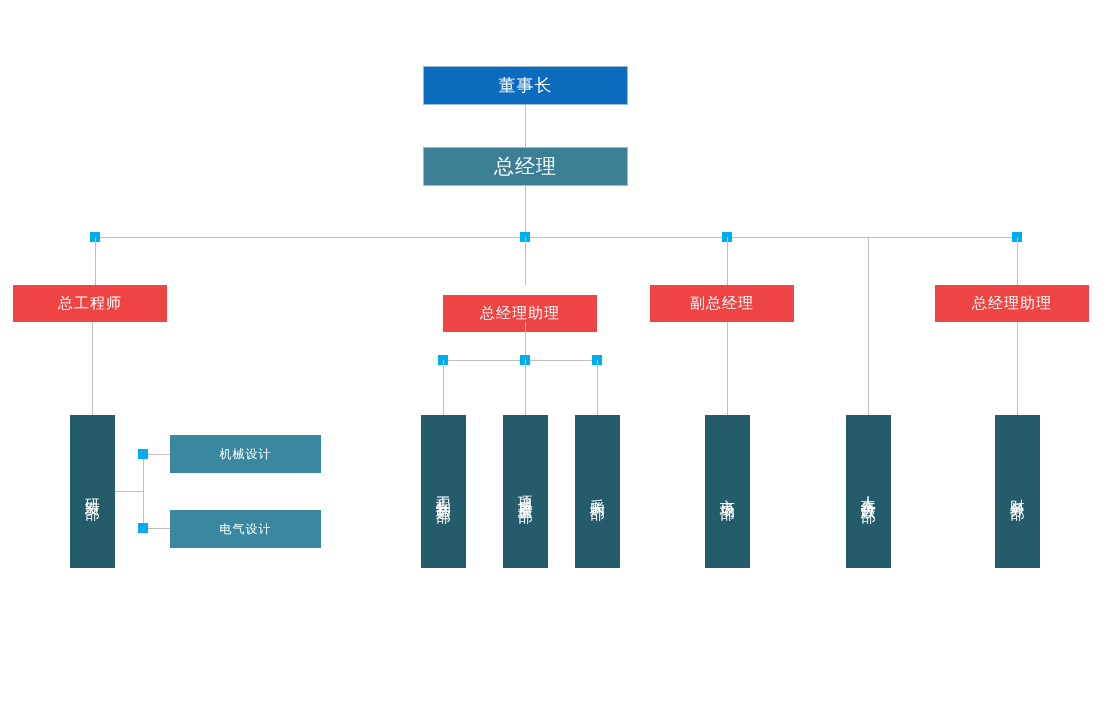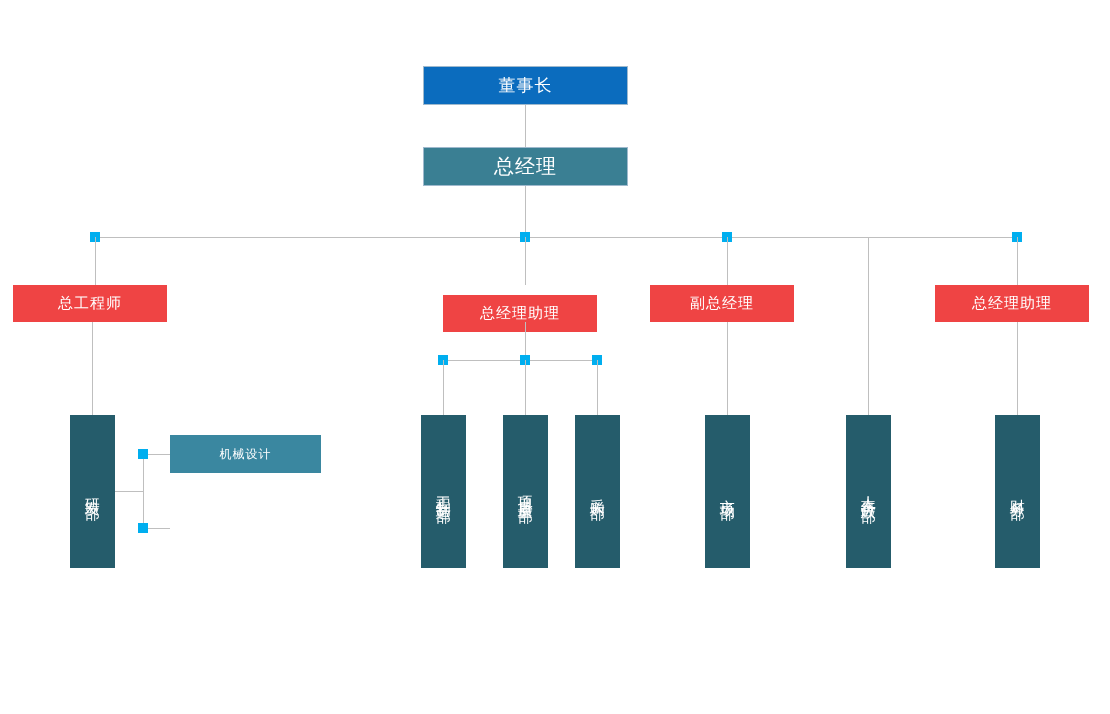--- a/index.html
+++ b/index.html
@@ -117,20 +117,21 @@
   <div class="line line-h" style="left:115px; top:491px; width:28px;"></div>
   <div class="line line-v" style="left:143px; top:455px; height:72px;"></div>
   <div class="line line-h" style="left:143px; top:454px; width:27px;"></div>
   <div class="line line-h" style="left:143px; top:528px; width:27px;"></div>
 
   <div class="marker" style="left:138px; top:449px;"></div>
   <div class="marker" style="left:138px; top:523px;"></div>
 
   <div class="box box-mid" style="left:170px; top:435px; width:151px; height:38px;">机械设计</div>
 
+  <div class="box box-mid" style="left:170px; top:510px; width:151px; height:38px;">电气设计</div>
 
   <div class="line line-v" style="left:525px; top:322px; height:38px;"></div>
   <div class="line line-h" style="left:443px; top:360px; width:154px;"></div>
 
   <div class="marker" style="left:438px; top:355px;"></div>
   <div class="marker" style="left:520px; top:355px;"></div>
   <div class="marker" style="left:592px; top:355px;"></div>
 
   <div class="line line-v" style="left:443px; top:360px; height:55px;"></div>
   <div class="line line-v" style="left:525px; top:360px; height:55px;"></div>

